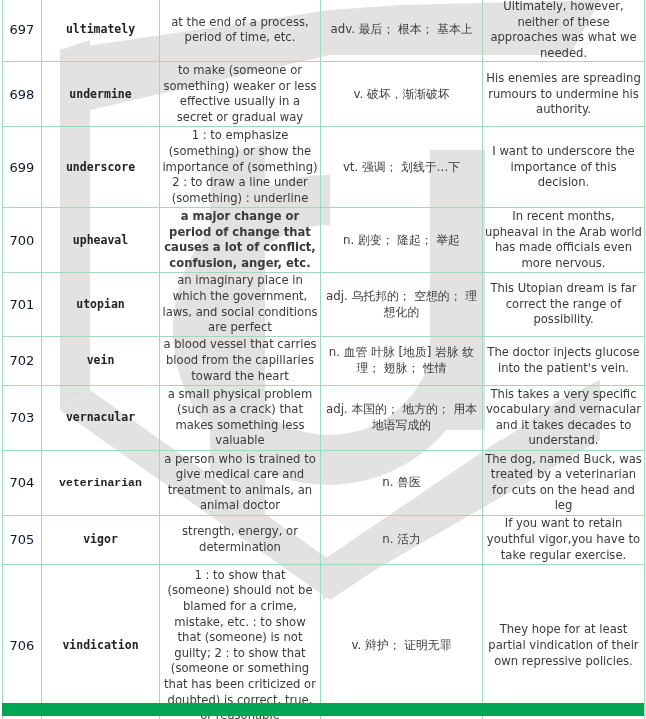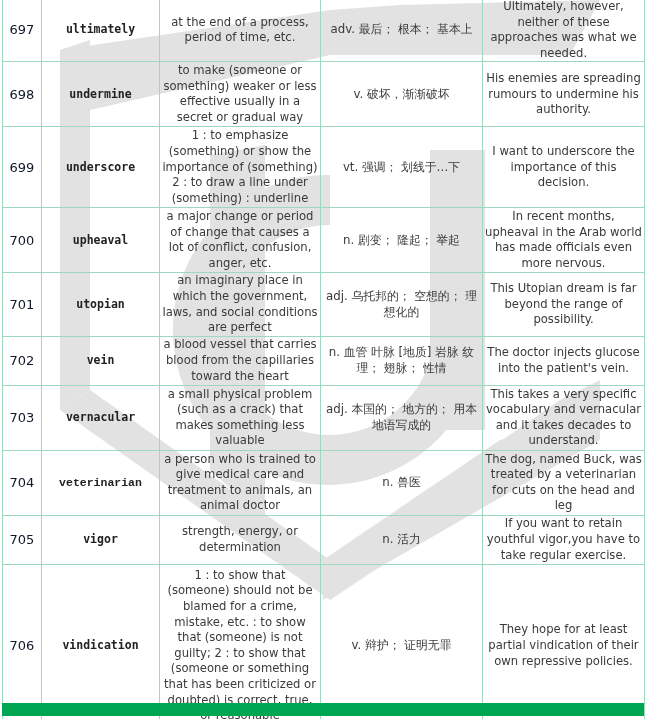--- a/index.html
+++ b/index.html
@@ -113,30 +113,30 @@
     <tr style="height: 81px;">
       <td class="num" style="border-color: rgb(158, 216, 189);">699</td>
       <td class="word" style="border-color: rgb(158, 216, 189);">underscore</td>
       <td class="def" style="border-color: rgb(158, 216, 189);">1 : to emphasize (something) or show the importance of (something) 2 : to draw a line under (something) : underline</td>
       <td class="zh" style="border-color: rgb(158, 216, 189);">vt. 强调； 划线于…下</td>
       <td class="ex" style="border-color: rgb(158, 216, 189);">I want to underscore the importance of this decision.</td>
     </tr>
     <tr style="height: 65px;">
       <td class="num" style="border-color: rgb(158, 216, 189);">700</td>
       <td class="word" style="border-color: rgb(158, 216, 189);">upheaval</td>
-      <td class="def" style="border-color: rgb(158, 216, 189);">a major change or period of change that causes a lot of conflict, confusion, anger, etc.</td>
+      <td class="def" style="border-color: rgb(158, 216, 189); font-weight: bold;">a major change or period of change that causes a lot of conflict, confusion, anger, etc.</td>
       <td class="zh" style="border-color: rgb(158, 216, 189);">n. 剧变； 隆起； 举起</td>
       <td class="ex" style="border-color: rgb(158, 216, 189);">In recent months, upheaval in the Arab world has made officials even more nervous.</td>
     </tr>
     <tr style="height: 49px;">
       <td class="num" style="border-color: rgb(158, 216, 189);">701</td>
       <td class="word" style="border-color: rgb(158, 216, 189);">utopian</td>
       <td class="def" style="border-color: rgb(158, 216, 189);">an imaginary place in which the government, laws, and social conditions are perfect</td>
       <td class="zh" style="border-color: rgb(158, 216, 189);">adj. 乌托邦的； 空想的； 理想化的</td>
-      <td class="ex" style="border-color: rgb(158, 216, 189);">This Utopian dream is far beyond the range of possibility.</td>
+      <td class="ex" style="border-color: rgb(158, 216, 189);">This Utopian dream is far correct the range of possibility.</td>
     </tr>
     <tr style="height: 49px;">
       <td class="num" style="border-color: rgb(158, 216, 189);">702</td>
       <td class="word" style="border-color: rgb(158, 216, 189);">vein</td>
       <td class="def" style="border-color: rgb(158, 216, 189);">a blood vessel that carries blood from the capillaries toward the heart</td>
       <td class="zh" style="border-color: rgb(158, 216, 189);">n. 血管 叶脉 [地质] 岩脉 纹理； 翅脉； 性情</td>
       <td class="ex" style="border-color: rgb(158, 216, 189);">The doctor injects glucose into the patient's vein.</td>
     </tr>
     <tr style="height: 65px;">
       <td class="num" style="border-color: rgb(158, 216, 189);">703</td>

